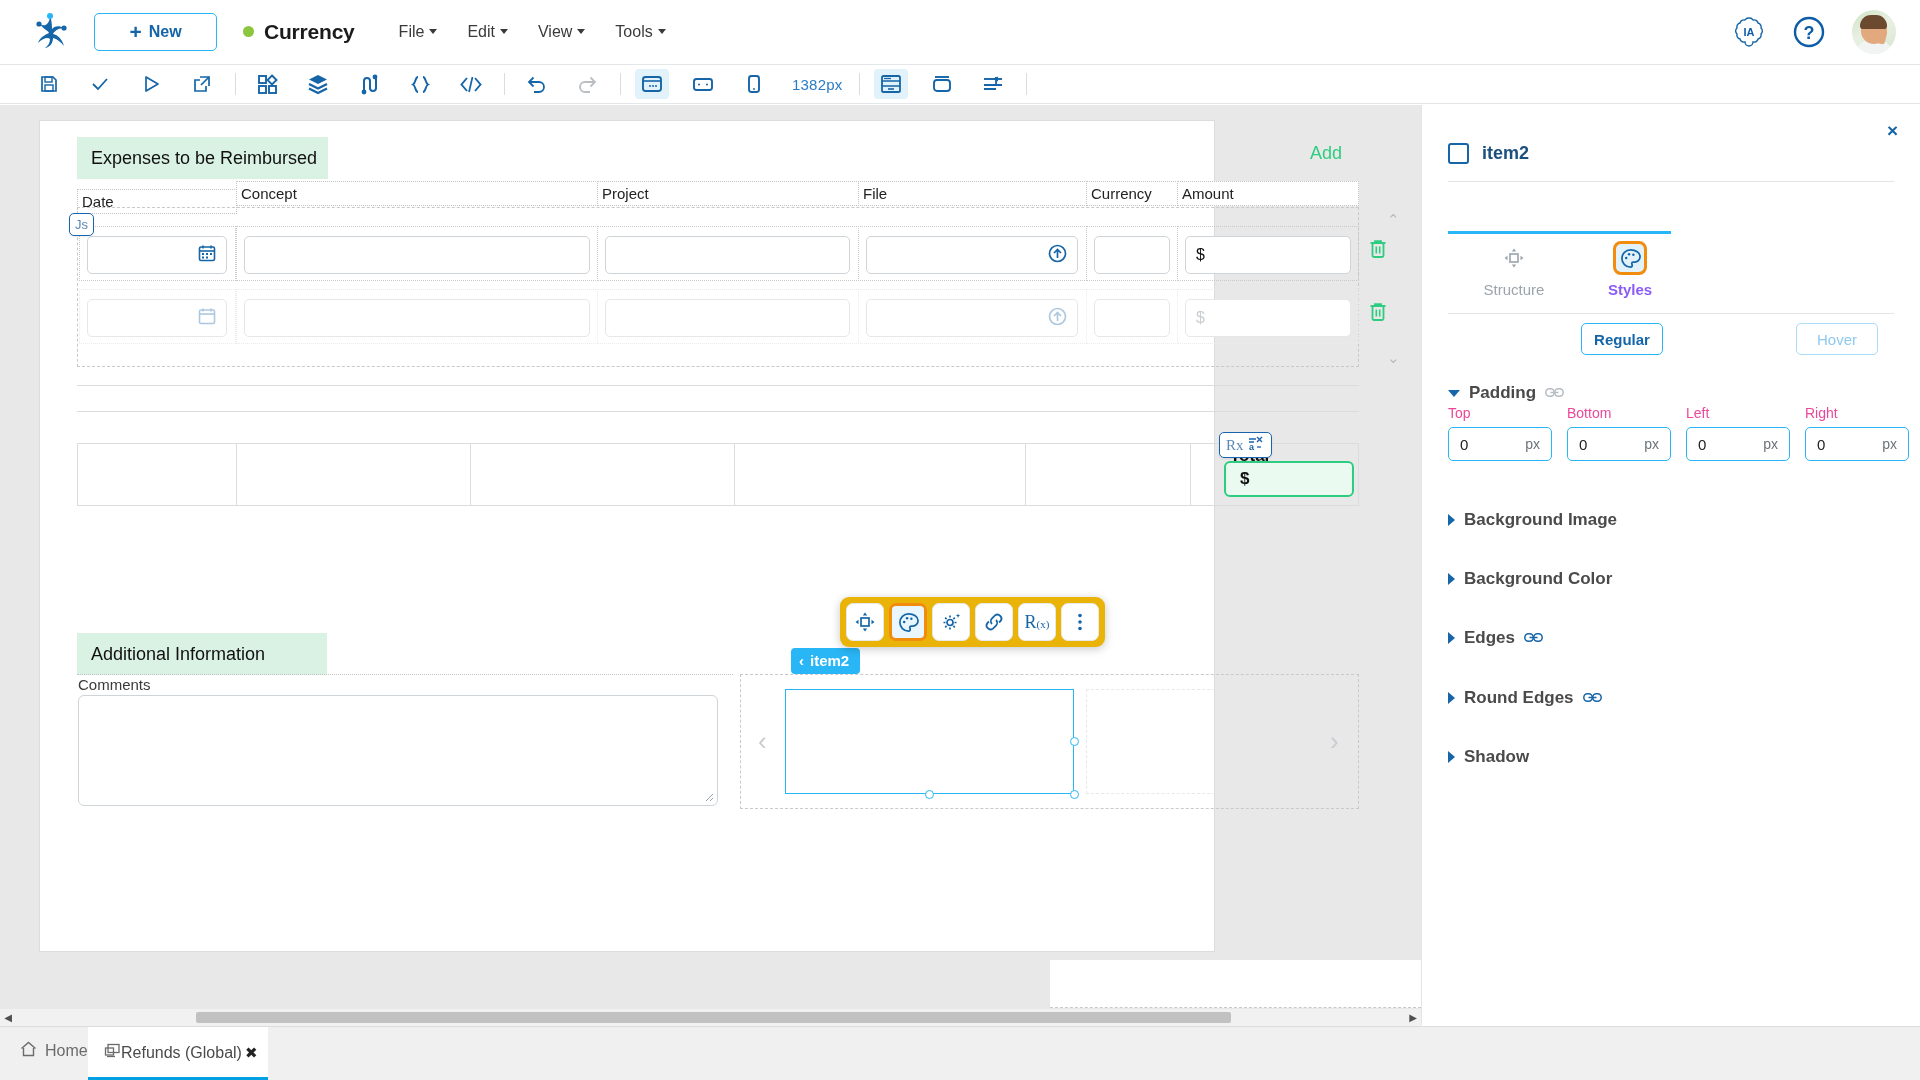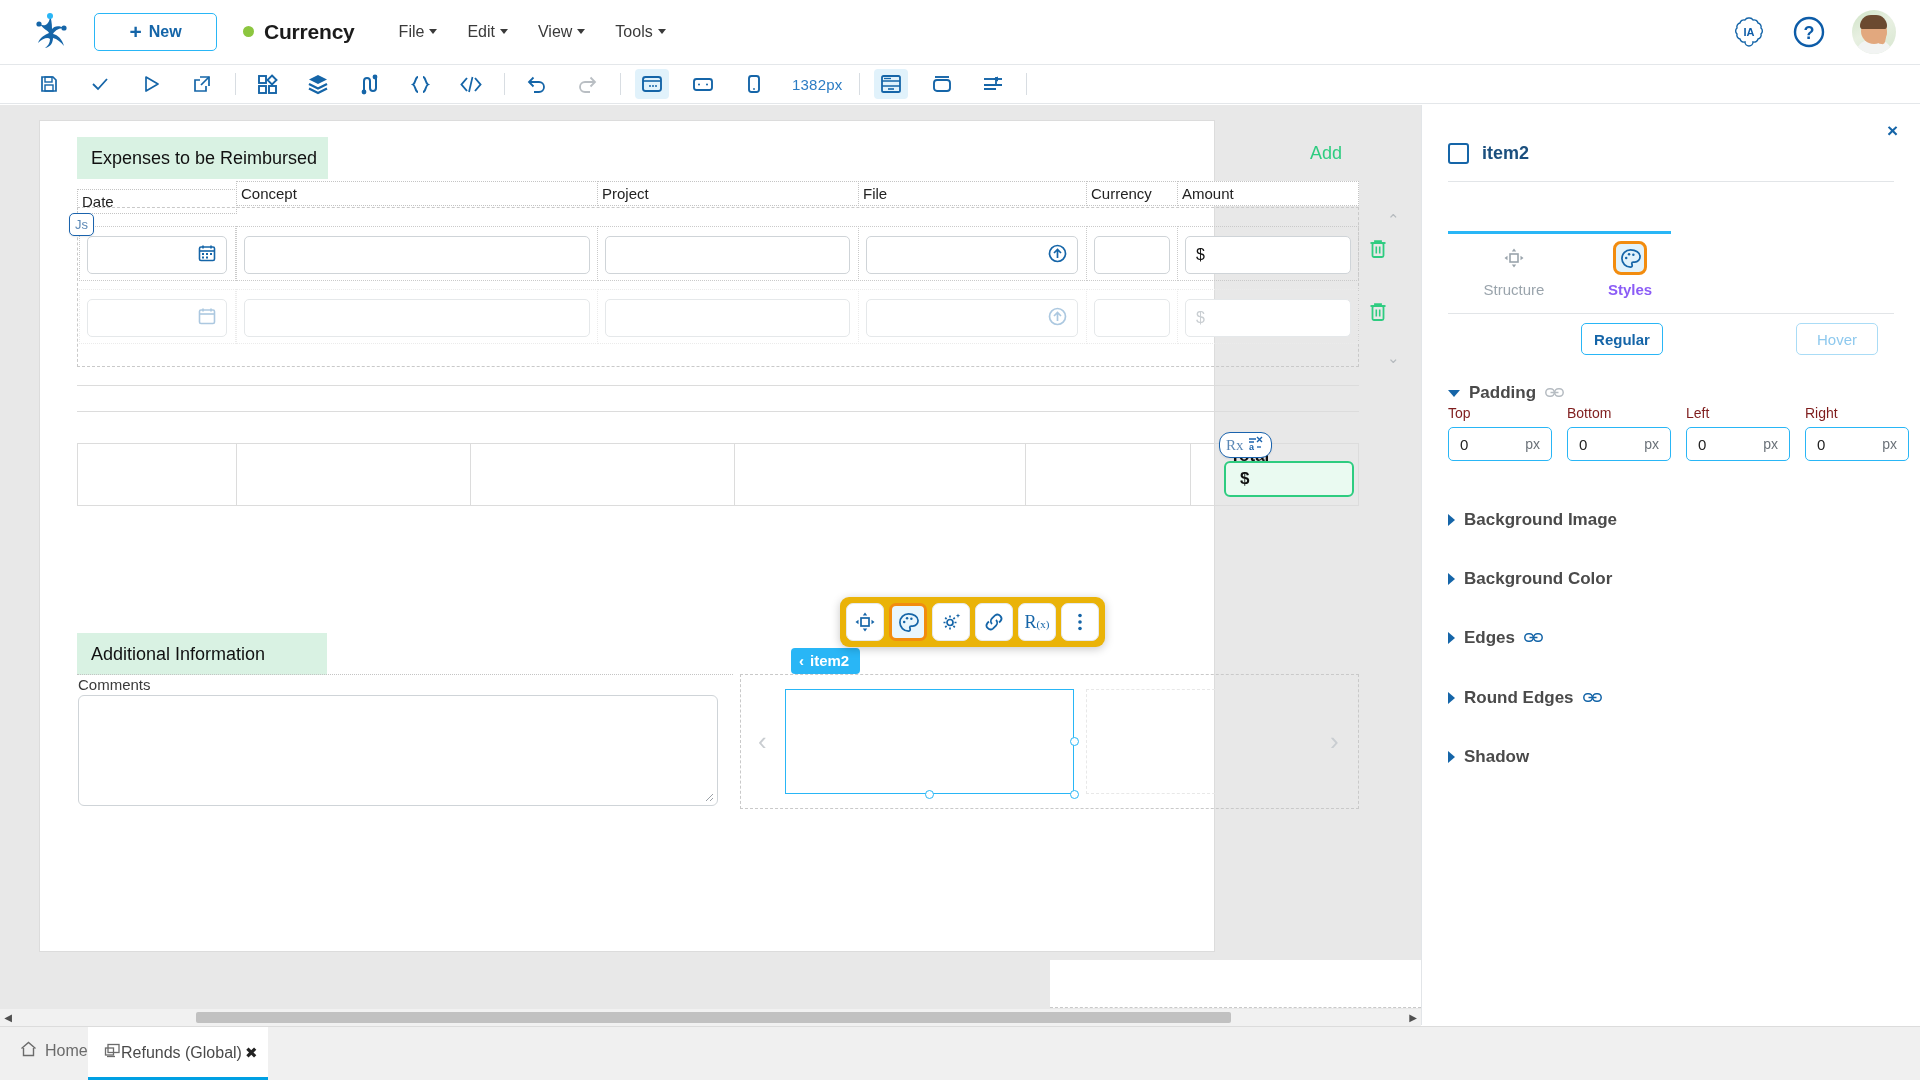--- a/index.html
+++ b/index.html
@@ -172,21 +172,21 @@
 
   .sec-head {
     position: absolute; left: 26px; display: flex; align-items: center; gap: 9px;
     font-size: 17px; font-weight: bold; color: #4a4a4a; cursor: pointer;
   }
   .chev-d { width: 0;height:0;border-left:6px solid transparent;border-right:6px solid transparent;border-top:7px solid #1565a8; }
   .chev-r { width: 0;height:0;border-top:6px solid transparent;border-bottom:6px solid transparent;border-left:7px solid #1565a8; }
 
   .pad-grid { position: absolute; left: 26px; top: 300px; display: flex; gap: 15px; }
   .pad-col { width: 104px; }
-  .pad-lbl { font-size: 14px; color: #7f1d1d; margin-bottom: 6px; display:block; }
+  .pad-lbl { font-size: 14px; color: #ec4899; margin-bottom: 6px; display:block; }
   .pad-inp {
     width: 104px; height: 34px; border: 1px solid #29b6f6; border-radius: 5px; background:#fff;
     display: flex; align-items: center; justify-content: space-between; padding: 0 11px;
     font-size: 15px; color: #222; cursor: text;
   }
   .pad-unit { font-size: 14px; color: #6b7279; }
 </style>
 </head>
 <body>
 
@@ -493,21 +493,21 @@
       <div style="position:absolute;left:196px;top:322px;width:1px;height:63px;background:#dcdcdc;"></div>
       <div style="position:absolute;left:430px;top:322px;width:1px;height:63px;background:#dcdcdc;"></div>
       <div style="position:absolute;left:694px;top:322px;width:1px;height:63px;background:#dcdcdc;"></div>
       <div style="position:absolute;left:985px;top:322px;width:1px;height:63px;background:#dcdcdc;"></div>
       <div style="position:absolute;left:1150px;top:322px;width:1px;height:63px;background:#dcdcdc;"></div>
 
       <div style="position:absolute;left:1190px;top:325px;font-size:17px;font-weight:bold;color:#111;">Total</div>
       <div class="total-box" style="left:1184px; top:340px; width:130px; height:36px;">
         <span>$</span>
       </div>
-      <div class="badge" style="left:1179px; top:311px;border-radius:11px;">
+      <div class="badge" style="left:1179px; top:311px;">
         <span>Rx</span>
         <span>
           <svg width="17" height="16" viewBox="0 0 17 16">
               <path d="M1 4h7M1 7h5" stroke="#1b63ad" stroke-width="1.5"></path>
               <text x="1" y="15" font-family="Liberation Sans" font-size="9" font-weight="bold" fill="#1b63ad">a</text>
               <path d="M9 2l5 5M14 2l-5 5" stroke="#1b63ad" stroke-width="1.4"></path>
               <path d="M9 12h4" stroke="#1b63ad" stroke-width="1.3"></path>
             </svg>
         </span>
       </div>

